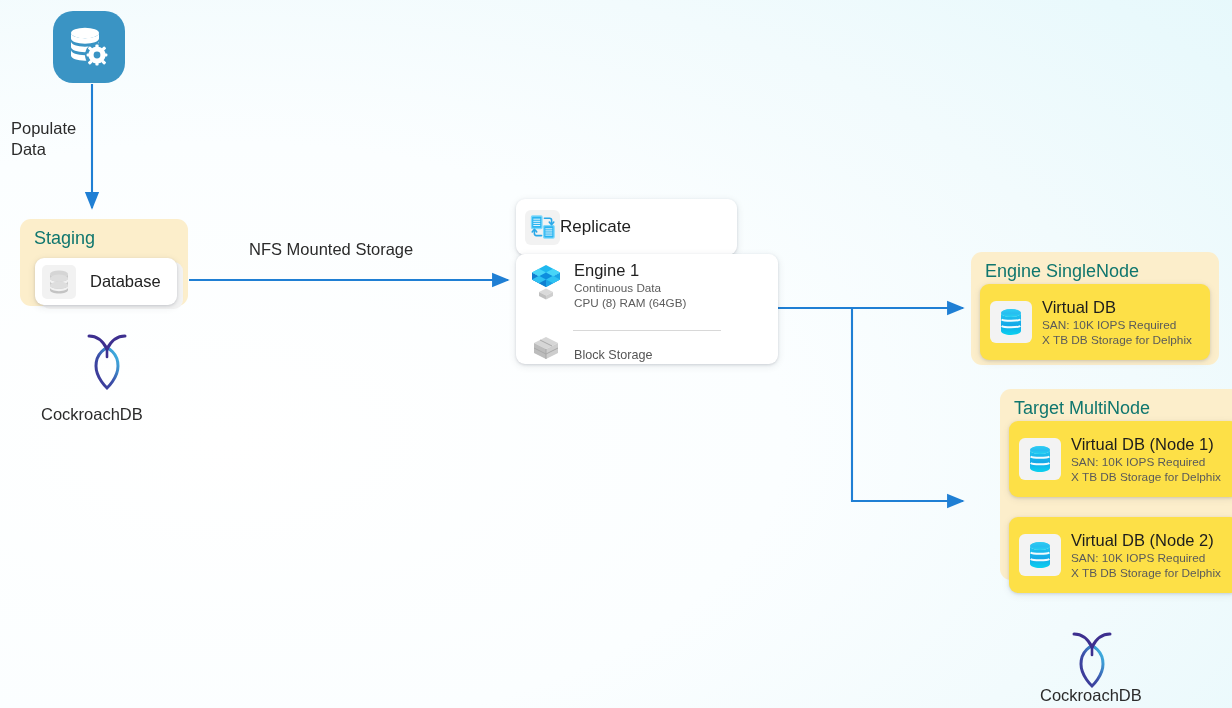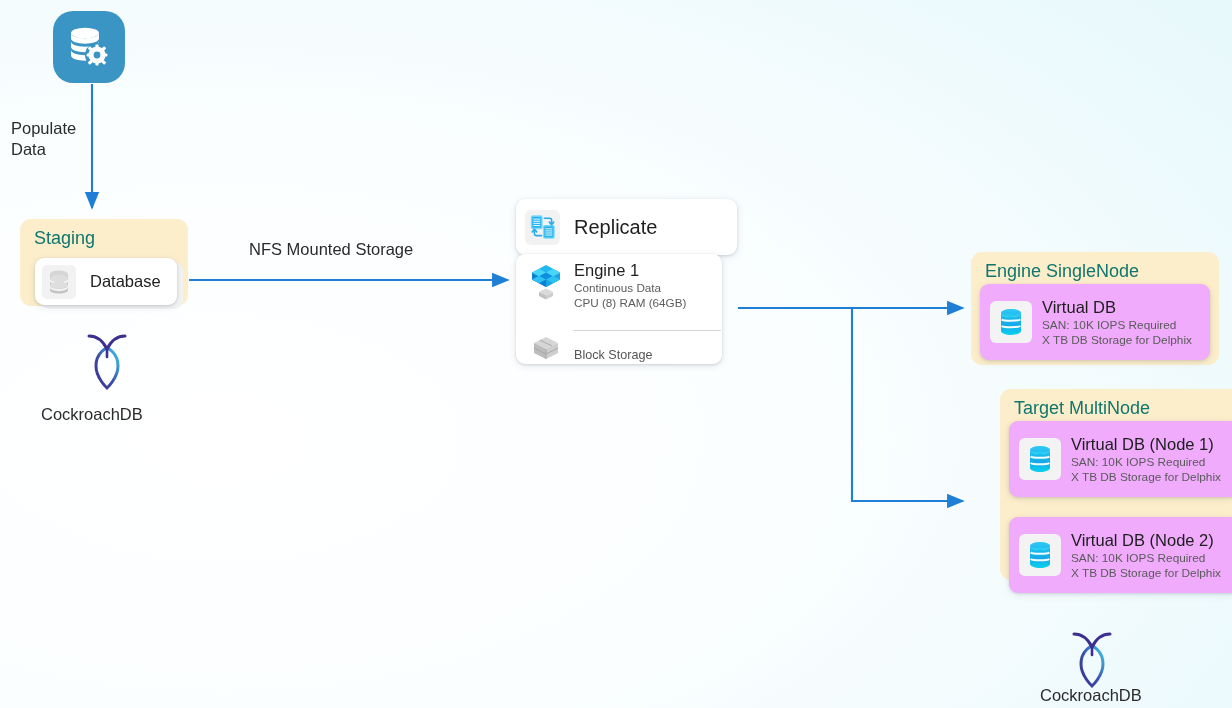--- a/index.html
+++ b/index.html
@@ -35,37 +35,37 @@
   #db-card-back{left:41px;top:262px;width:142px;height:47px;background:#f4f4f4;border-radius:9px;}
   #db-card{left:35px;top:258px;width:142px;height:47px;display:flex;align-items:center;}
   #db-card .tile{width:34px;height:34px;margin-left:7px;background:#f2f2f2;border-radius:5px;
       display:flex;align-items:center;justify-content:center;}
   #db-card .txt{margin-left:14px;font-size:16.5px;color:#222;}
 
   
   #replicate-card{left:516px;top:199px;width:221px;height:56px;display:flex;align-items:center;}
   #replicate-card .tile{width:35px;height:35px;margin-left:9px;background:#f2f2f2;border-radius:6px;
       display:flex;align-items:center;justify-content:center;}
-  #replicate-card .txt{margin-left:14px;font-size:20px;color:#1f1f1f;}
-
-  #engine-card{left:516px;top:254px;width:206px;height:110px;}
+  #replicate-card .txt{font-size:17px;color:#1f1f1f;}
+
+  #engine-card{left:516px;top:254px;width:262px;height:110px;}
   #engine-row{position:absolute;left:0;top:6px;width:100%;display:flex;}
   #engine-row .tile{width:44px;height:44px;margin-left:8px;flex:none;
       display:flex;align-items:center;justify-content:center;}
   #engine-info{margin-left:6px;}
   #engine-title{font-size:16.5px;color:#1f1f1f;line-height:20px;}
   .engine-sub{font-size:11.7px;color:#5c5c5c;line-height:15px;}
   #engine-divider{position:absolute;left:57px;top:76px;width:148px;height:1px;background:#d8d8d8;}
   #storage-row{position:absolute;left:0;top:82px;display:flex;align-items:flex-end;}
   #storage-row .tile{width:44px;height:26px;margin-left:8px;display:flex;align-items:center;justify-content:center;}
   #storage-row .txt{margin-left:6px;font-size:12.6px;color:#555;}
 
   
   .vdb-card{position:absolute;left:9px;width:230px;height:76px;display:flex;align-items:center;
-      background:#f0abfc;border-radius:9px;box-shadow:0 1px 3px rgba(30,40,60,.15),0 2px 8px rgba(30,40,60,.08);}
+      background:#fde047;border-radius:9px;box-shadow:0 1px 3px rgba(30,40,60,.15),0 2px 8px rgba(30,40,60,.08);}
   .vdb-card .tile{width:42px;height:42px;margin-left:10px;flex:none;background:#f3f3f3;border-radius:6px;
       display:flex;align-items:center;justify-content:center;}
   .vdb-card .info{margin-left:10px;}
   .vdb-title{font-size:16.5px;color:#1d1d1d;line-height:21px;}
   .vdb-sub{font-size:11.8px;color:#5a5a5a;line-height:15px;}
 
   
   .croach-label{font-size:16.5px;color:#2b2b2b;}
   #croach1{left:41px;top:405px;}
   #croach1-mark{left:83px;top:330px;}

